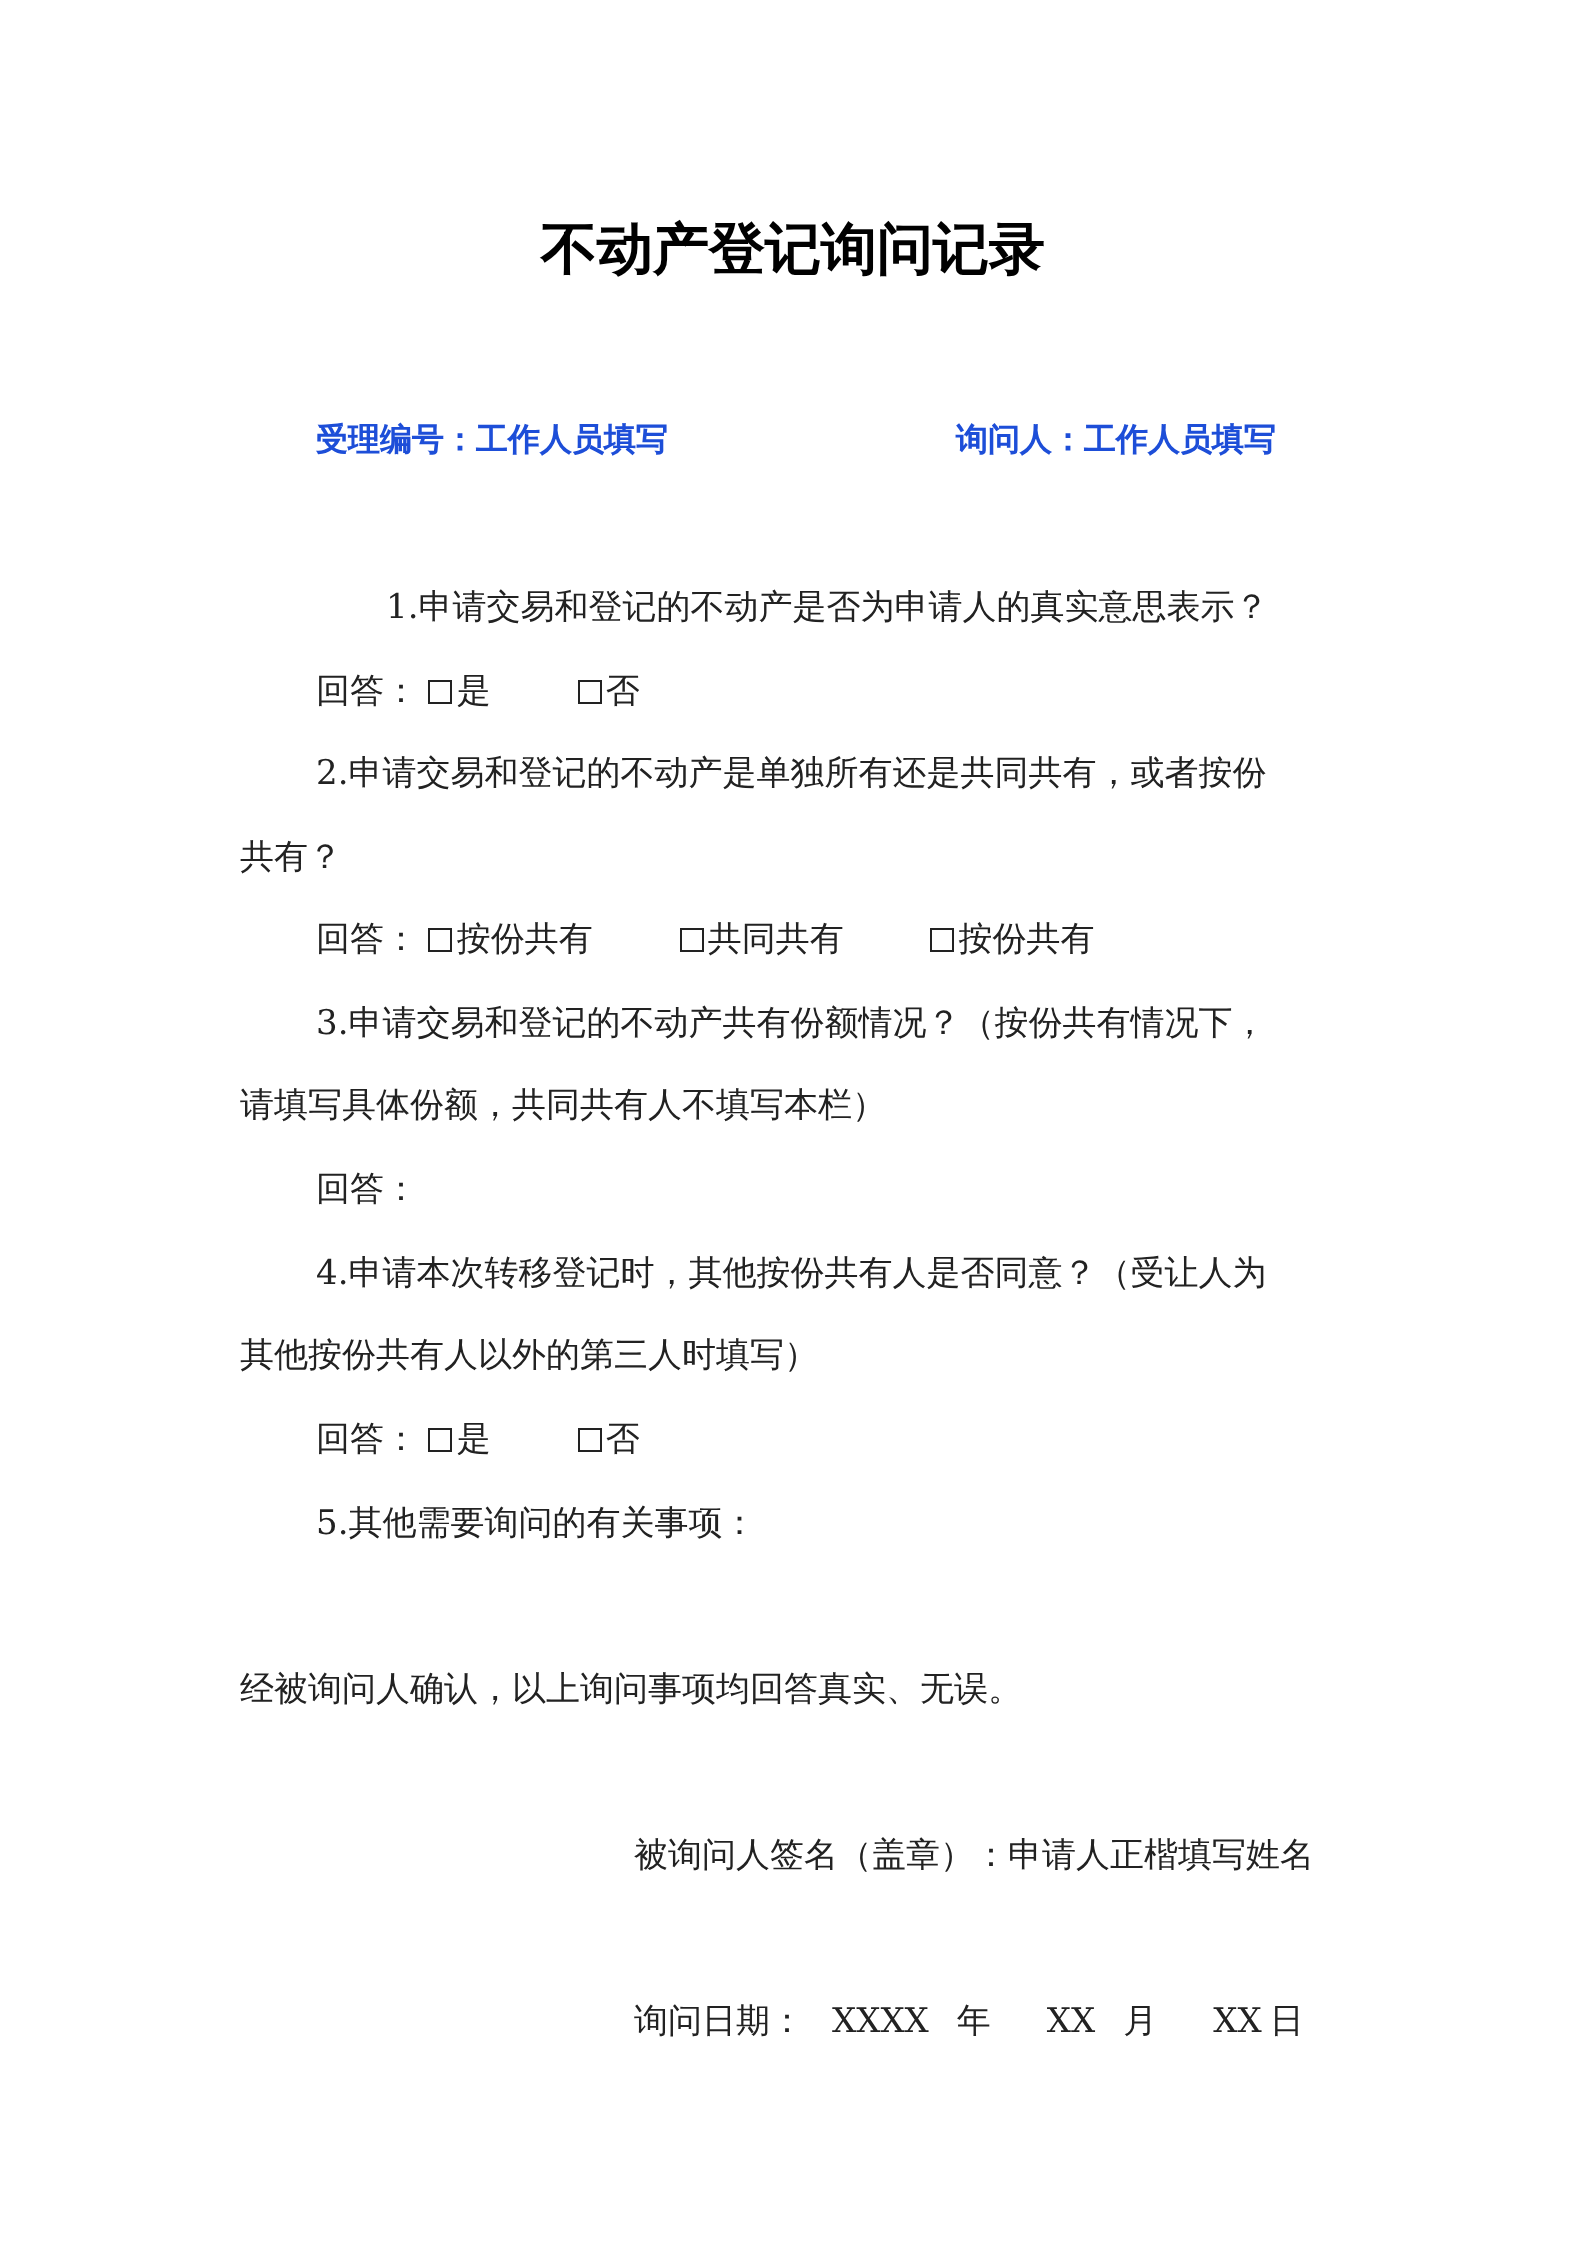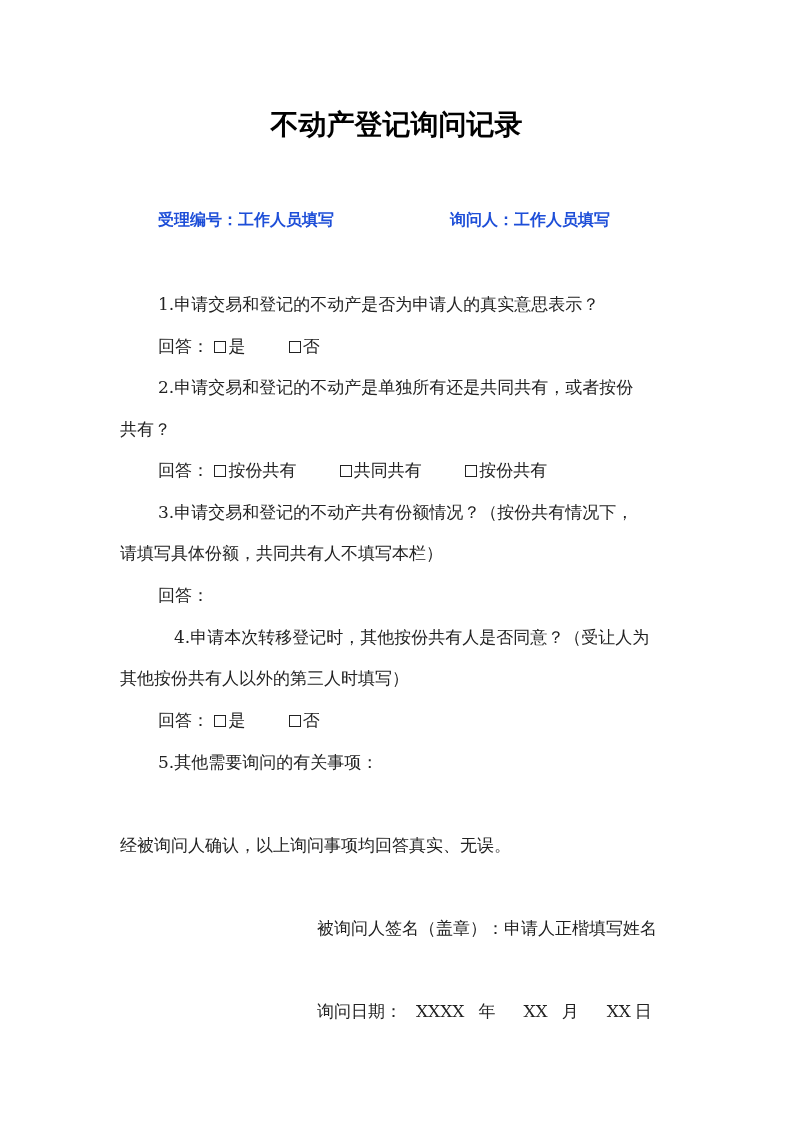--- a/index.html
+++ b/index.html
@@ -13,21 +13,21 @@
     position: absolute; left: 0; width: 793px; top: 106px;
     text-align: center; font-size: 28px; font-weight: bold; letter-spacing: 0px;
     font-family: "DejaVu Sans", "Liberation Sans", sans-serif;
     color: #000;
   }
   .meta {
     position: absolute; top: 210px; font-size: 16px; font-weight: bold;
     font-family: "DejaVu Sans", "Liberation Sans", sans-serif; color: #1d4ed8;
   }
   .meta.left { left: 158px; }
-  .meta.right { left: 450px; }
+  .meta.right { left: 478px; }
   .line {
     position: absolute; font-size: 17px; line-height: 22px; white-space: nowrap; color: #222;
   }
   .indent { left: 158px; }
   .flush { left: 120px; }
   .cb {
     display: inline-block; width: 12px; height: 12px; border: 1px solid #222;
     vertical-align: -1px; margin-right: 2px; box-sizing: border-box;
   }
   .opt { display: inline-block; }
@@ -43,21 +43,21 @@
 
   <div class="title">不动产登记询问记录</div>
 
   <div class="meta left">
     <span>受理编号：</span><span>工作人员填写</span>
   </div>
   <div class="meta right">
     <span>询问人：</span><span>工作人员填写</span>
   </div>
 
-  <div class="line indent" style="top:293px;">
+  <div class="line indent" style="top:293px;margin-left:35px;">
     <span>1.</span><span>申请交易和登记的不动产是否为申请人的真实意思表示？</span>
   </div>
   <div class="line indent" style="top:335px;">
     <span>回答：</span>
     <span class="opt"><span class="cb"></span><span>是</span></span>
     <span class="opt gap1"><span class="cb"></span><span>否</span></span>
   </div>
 
   <div class="line indent" style="top:376px;">
     <span>2.</span><span>申请交易和登记的不动产是单独所有还是共同共有，或者按份</span>
@@ -71,21 +71,21 @@
   </div>
 
   <div class="line indent" style="top:501px;">
     <span>3.</span><span>申请交易和登记的不动产共有份额情况？（按份共有情况下，</span>
   </div>
   <div class="line flush" style="top:542px;">请填写具体份额，共同共有人不填写本栏）</div>
   <div class="line indent" style="top:584px;">
     <span>回答：</span>
   </div>
 
-  <div class="line indent" style="top:626px;margin-left:16px;">
+  <div class="line indent" style="top:626px;">
     <span>4.</span><span>申请本次转移登记时，其他按份共有人是否同意？（受让人为</span>
   </div>
   <div class="line flush" style="top:667px;">其他按份共有人以外的第三人时填写）</div>
   <div class="line indent" style="top:709px;">
     <span>回答：</span>
     <span class="opt"><span class="cb"></span><span>是</span></span>
     <span class="opt gap1"><span class="cb"></span><span>否</span></span>
   </div>
 
   <div class="line indent" style="top:751px;">

